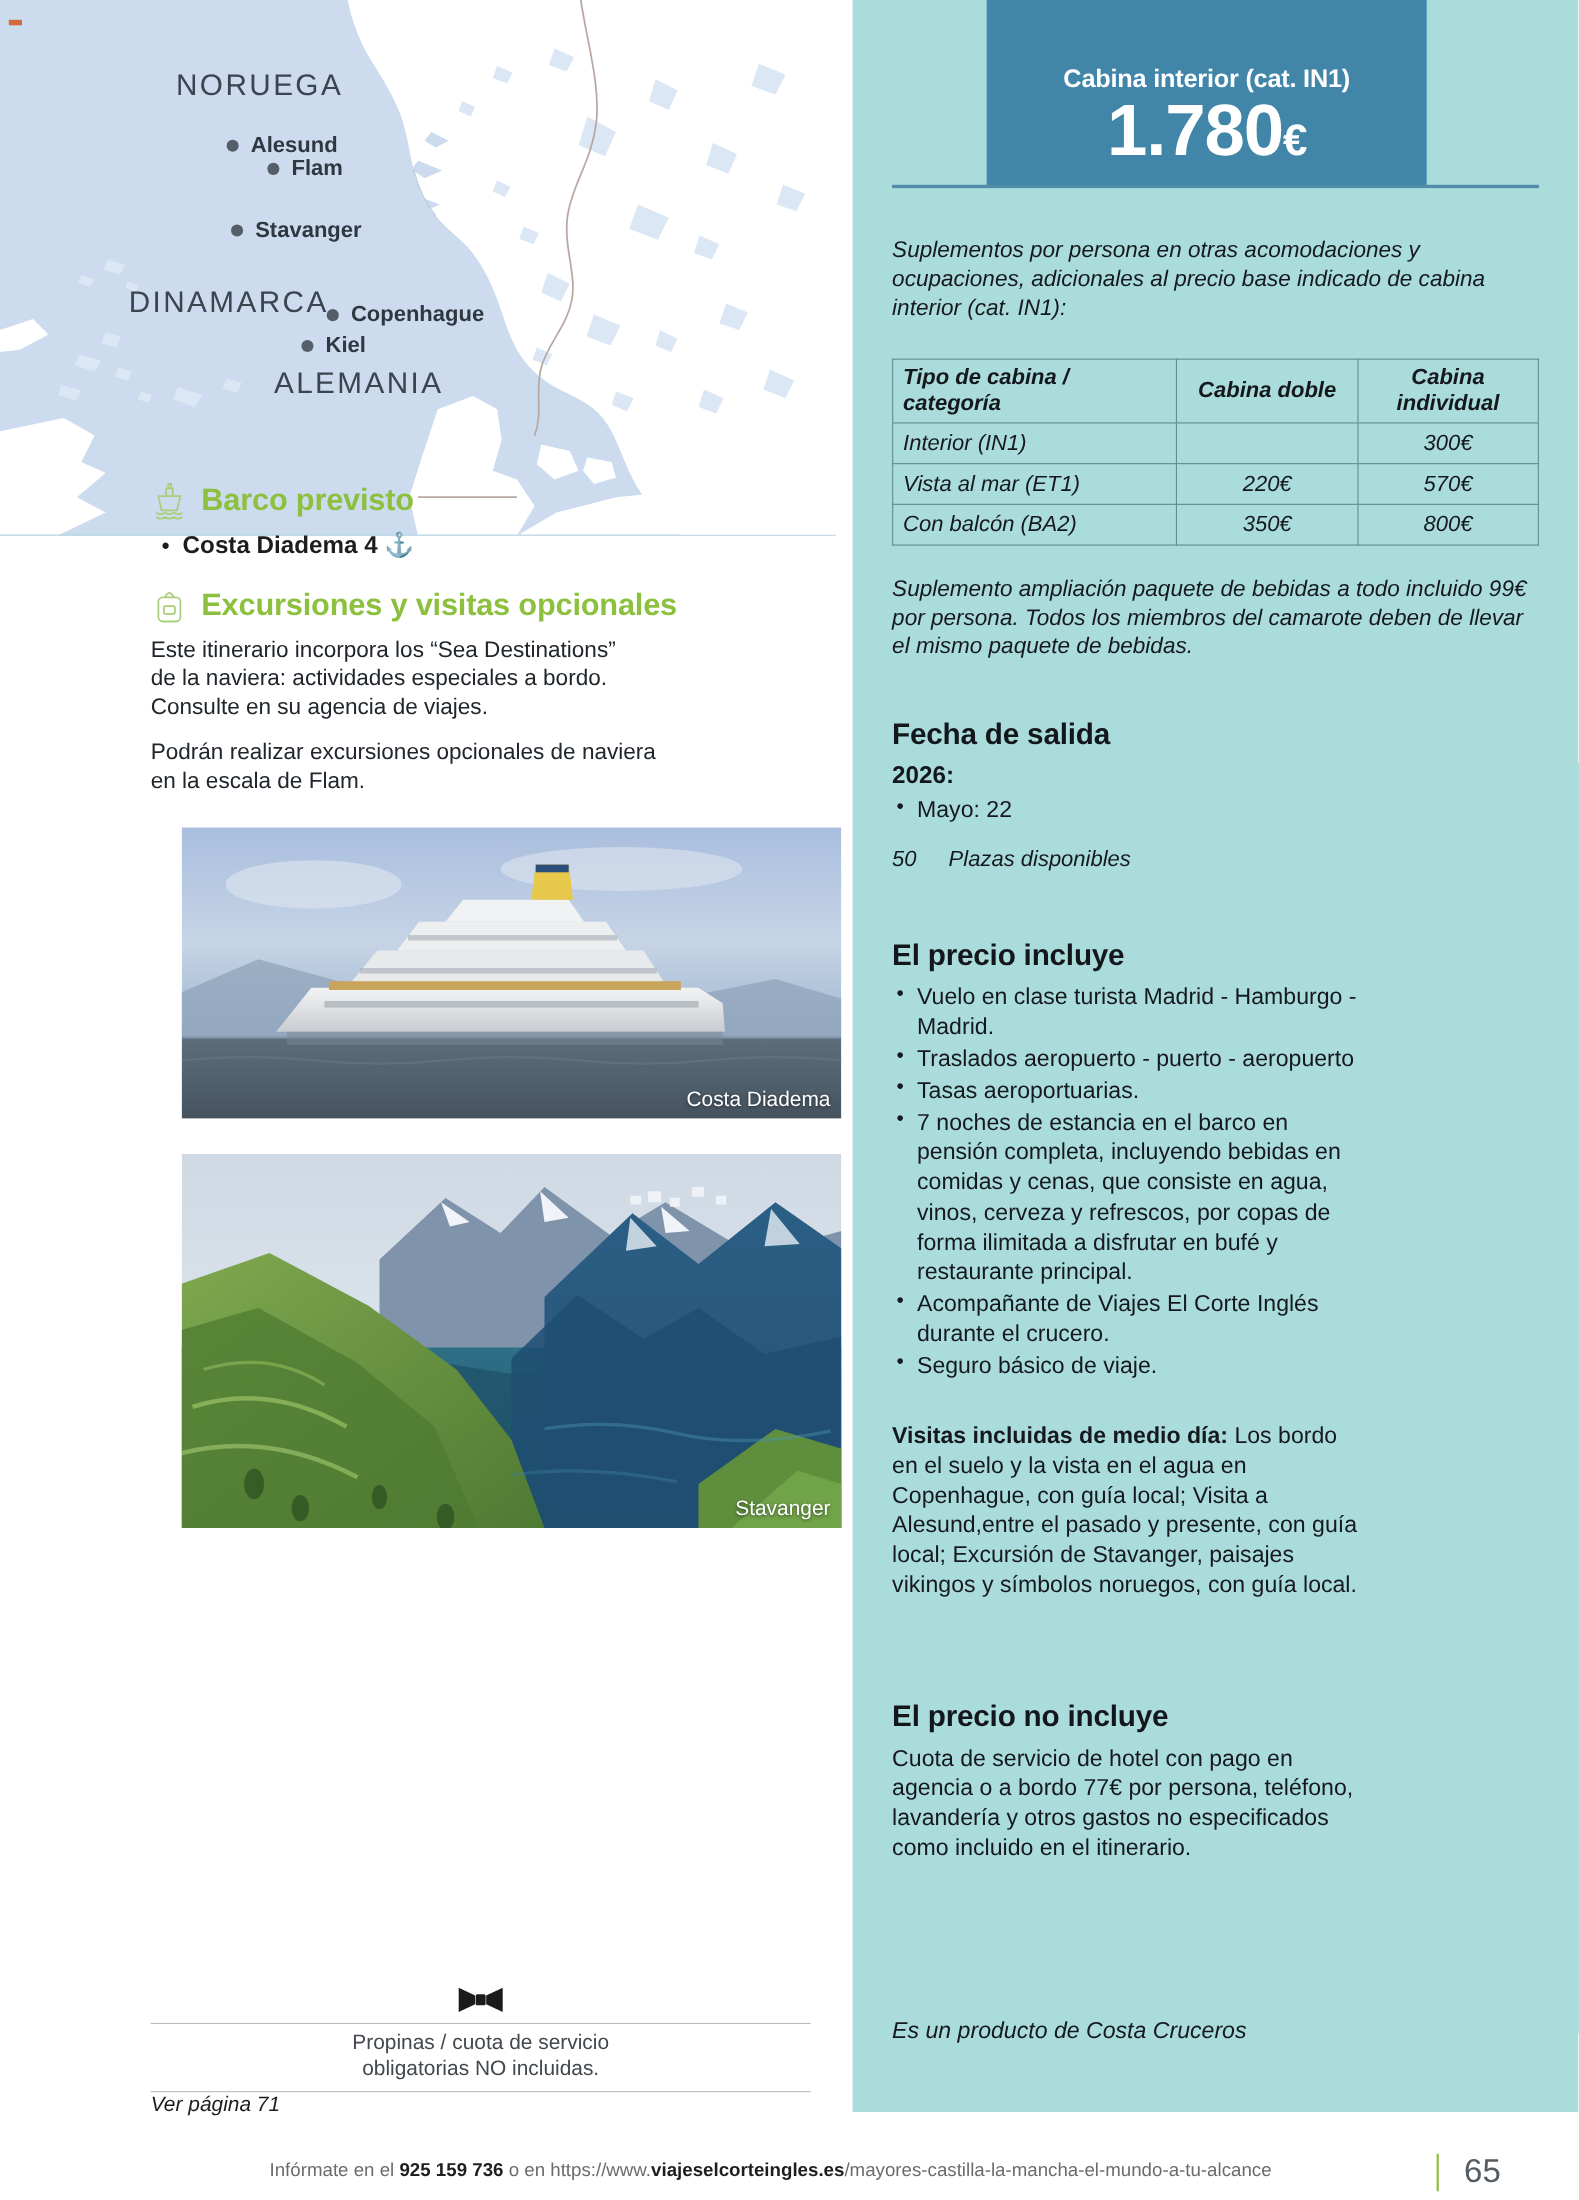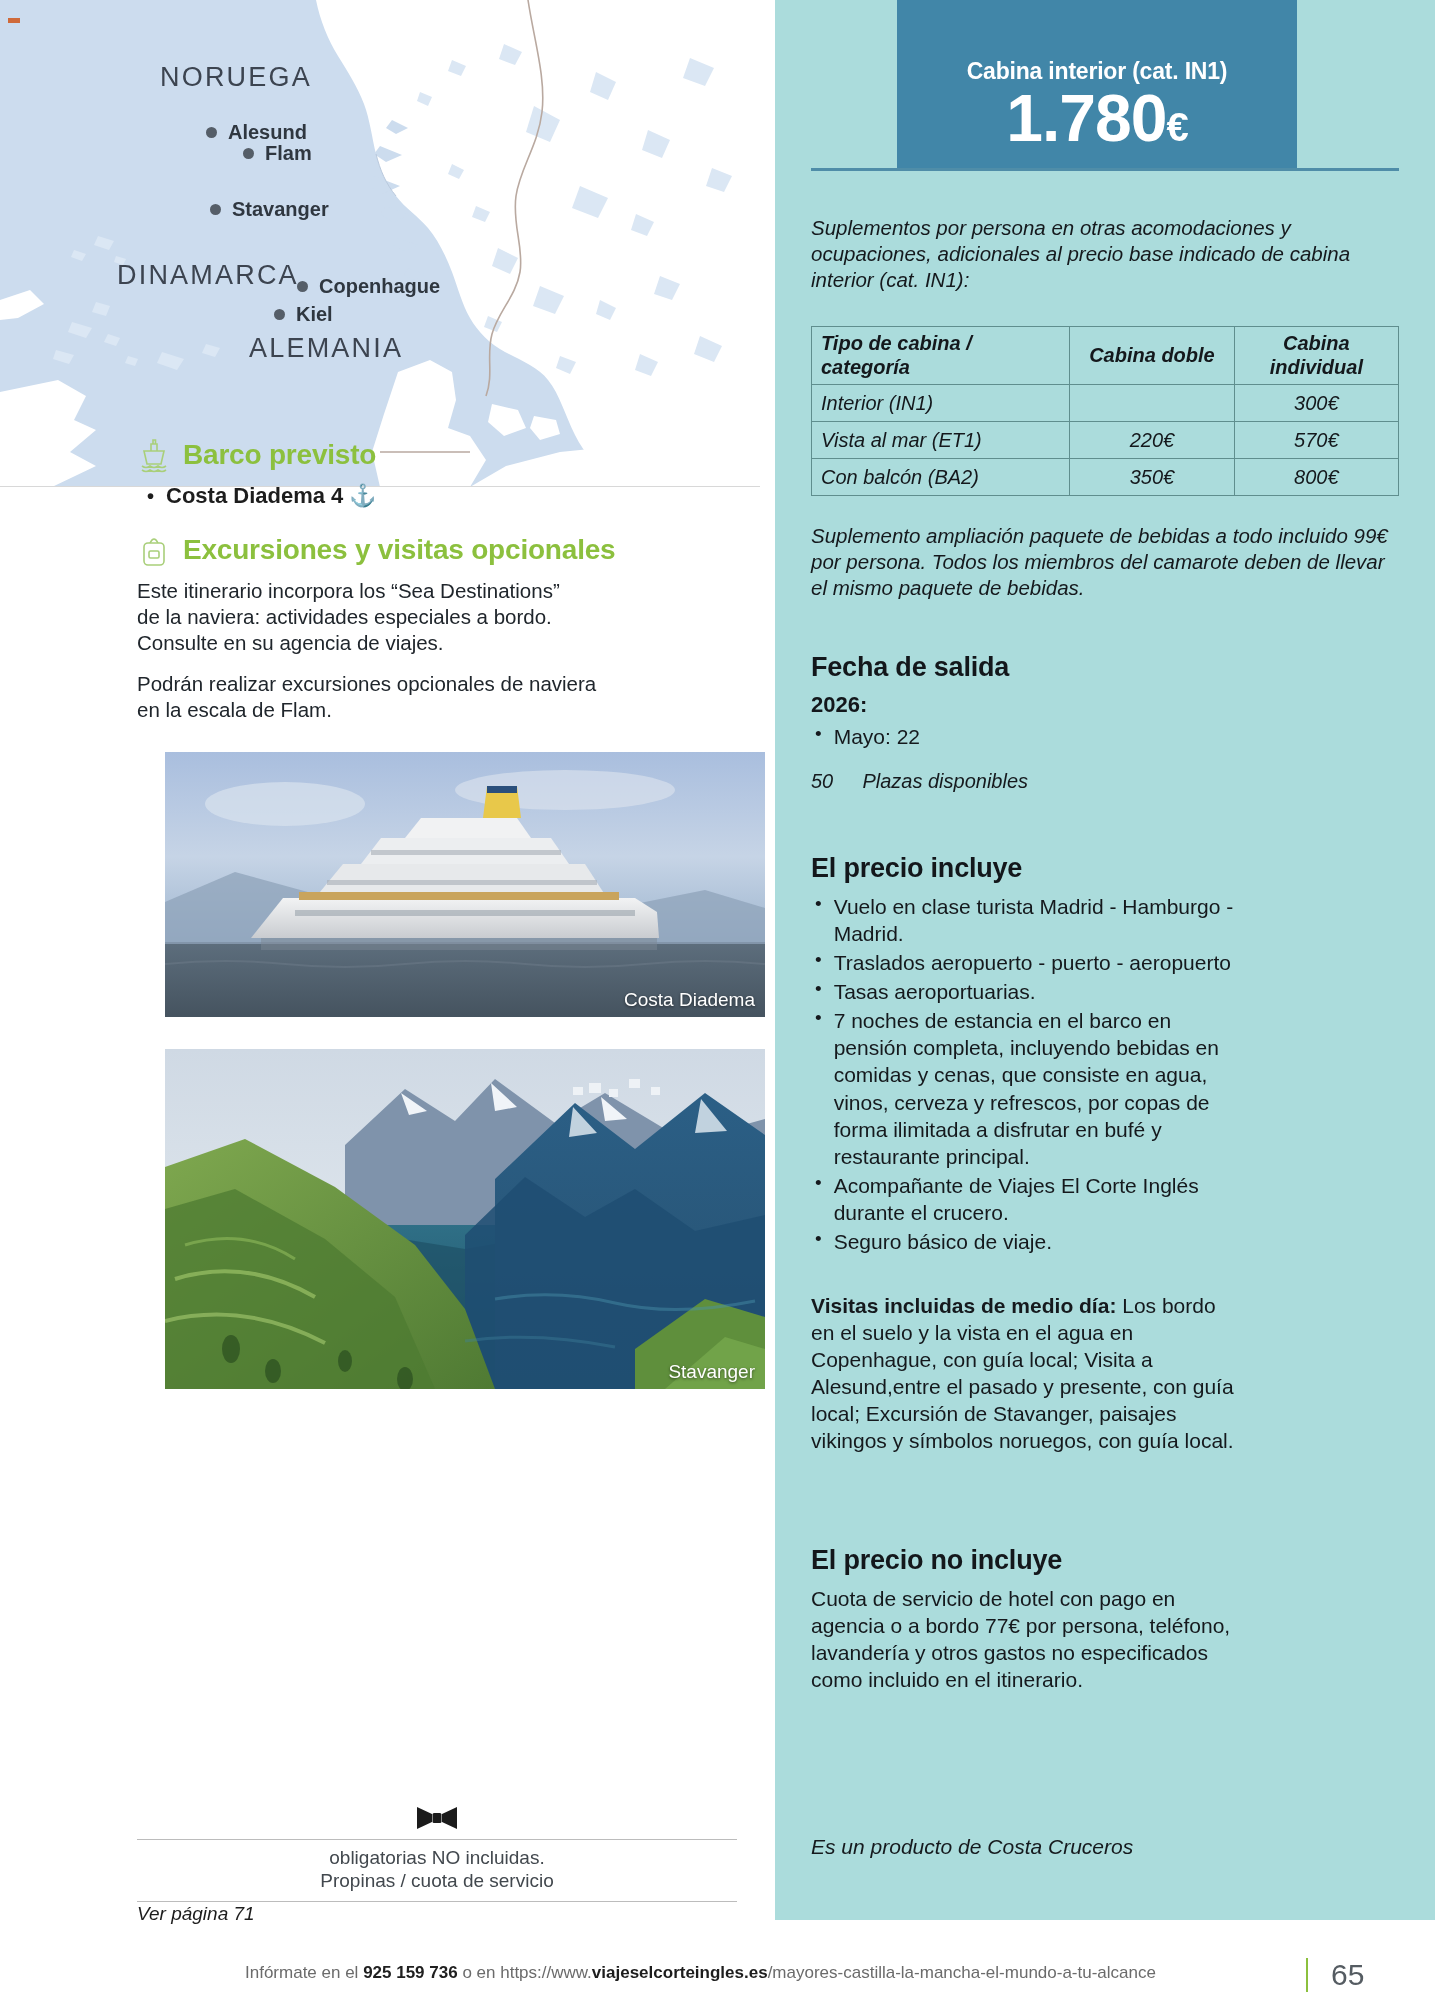--- a/index.html
+++ b/index.html
@@ -443,22 +443,22 @@
     </div>
 
     <div class="bowtie-block">
       <svg class="bowtie" width="42" height="26" viewBox="0 0 42 26">
         <path d="M1,2 L16,9 L16,17 L1,24 Z" fill="#1b1b1b"></path>
         <path d="M41,2 L26,9 L26,17 L41,24 Z" fill="#1b1b1b"></path>
         <rect x="16.5" y="8" width="9" height="10" rx="1.5" fill="#1b1b1b"></rect>
       </svg>
       <div class="rule"></div>
       <div class="tip-text">
+        <div>Propinas / cuota de servicio</div>
         <div>obligatorias NO incluidas.</div>
-        <div>Propinas / cuota de servicio</div>
       </div>
       <div class="rule"></div>
     </div>
 
     <div class="see-page">Ver página 71</div>
   </div>
 
   <div class="right-col">
 
     <div class="price-banner">

